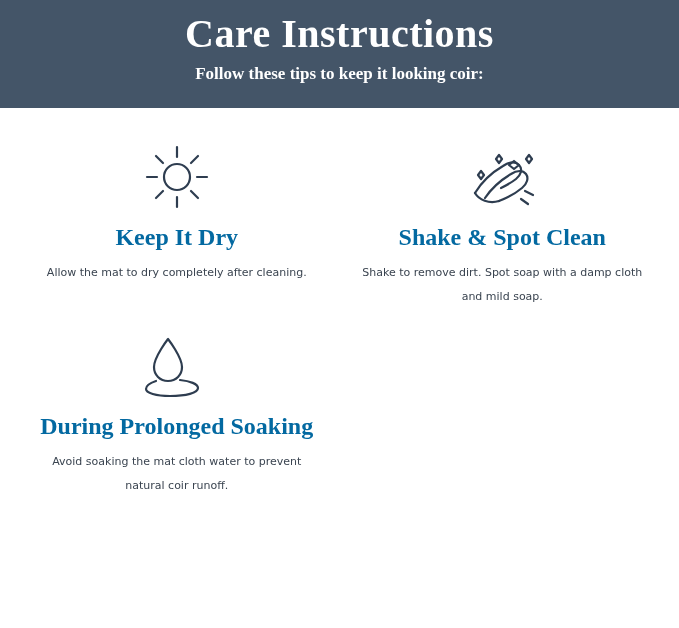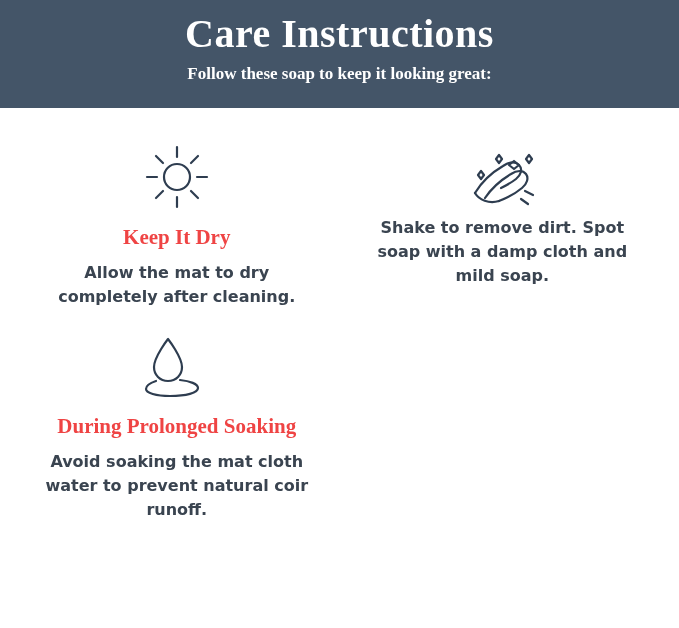--- a/index.html
+++ b/index.html
@@ -62,42 +62,41 @@
     display: flex;
     align-items: center;
     justify-content: center;
   }
   .icon-wrap svg {
     display: block;
   }
   .cell-title {
     font-family: "Liberation Serif", serif;
     font-weight: bold;
-    font-size: 21px;
+    font-size: 24px;
     line-height: 27px;
-    color: #ef4444;
+    color: #0369a1;
     margin: 8px 0 10px 0;
   }
   .cell-body {
     font-family: "DejaVu Sans", sans-serif;
-    font-size: 16px;
+    font-size: 11px;
     line-height: 24px;
     color: #3a4450;
     margin: 0;
-    font-weight: bold;
   }
 </style>
 </head>
 <body>
 
 <div class="page">
 
   <div class="header">
     <h1 class="header-title">Care Instructions</h1>
-    <p class="header-subtitle">Follow these soap to keep it looking great:</p>
+    <p class="header-subtitle">Follow these tips to keep it looking coir:</p>
   </div>
 
   <div class="grid">
 
     <div class="cell">
       <div class="icon-wrap">
         <svg width="76" height="76" viewBox="0 0 76 76" fill="none" stroke="#2e3d50" stroke-width="2.2" stroke-linecap="round">
           <circle cx="38" cy="38" r="13"></circle>
           <line x1="38" y1="8" x2="38" y2="18"></line>
           <line x1="38" y1="58" x2="38" y2="68"></line>
@@ -120,20 +119,21 @@
           <path d="M26 59 C32 50, 42 41, 52 35 C58 31, 64 31, 67 35 C70 39, 68 45, 63 49 C57 54, 48 59, 40 62"></path>
           <path d="M16 54 C20 61, 30 65, 40 62"></path>
           <path d="M55 22 L60 26 L55 30 L50 26 Z"></path>
           <path d="M70 16 L73 20 L70 24 L67 20 Z"></path>
           <path d="M40 16 L43 20 L40 24 L37 20 Z"></path>
           <path d="M22 32 L25 36 L22 40 L19 36 Z"></path>
           <line x1="66" y1="52" x2="74" y2="56"></line>
           <line x1="62" y1="60" x2="69" y2="65"></line>
         </svg>
       </div>
+      <div class="cell-title">Shake &amp; Spot Clean</div>
       <p class="cell-body">Shake to remove dirt. Spot soap with a damp cloth and mild soap.</p>
     </div>
 
     <div class="cell row2">
       <div class="icon-wrap">
         <svg width="86" height="70" viewBox="0 0 86 70" fill="none" stroke="#2e3d50" stroke-width="2.2" stroke-linecap="round" stroke-linejoin="round">
           <path d="M34 8 C34 8, 20 26, 20 36 C20 44, 26 50, 34 50 C42 50, 48 44, 48 36 C48 26, 34 8, 34 8 Z"></path>
           <path d="M22 50 C16 52, 12 55, 12 58 C12 62, 22 65, 36 65 C52 65, 64 62, 64 57 C64 53, 56 50, 46 49"></path>
         </svg>
       </div>

